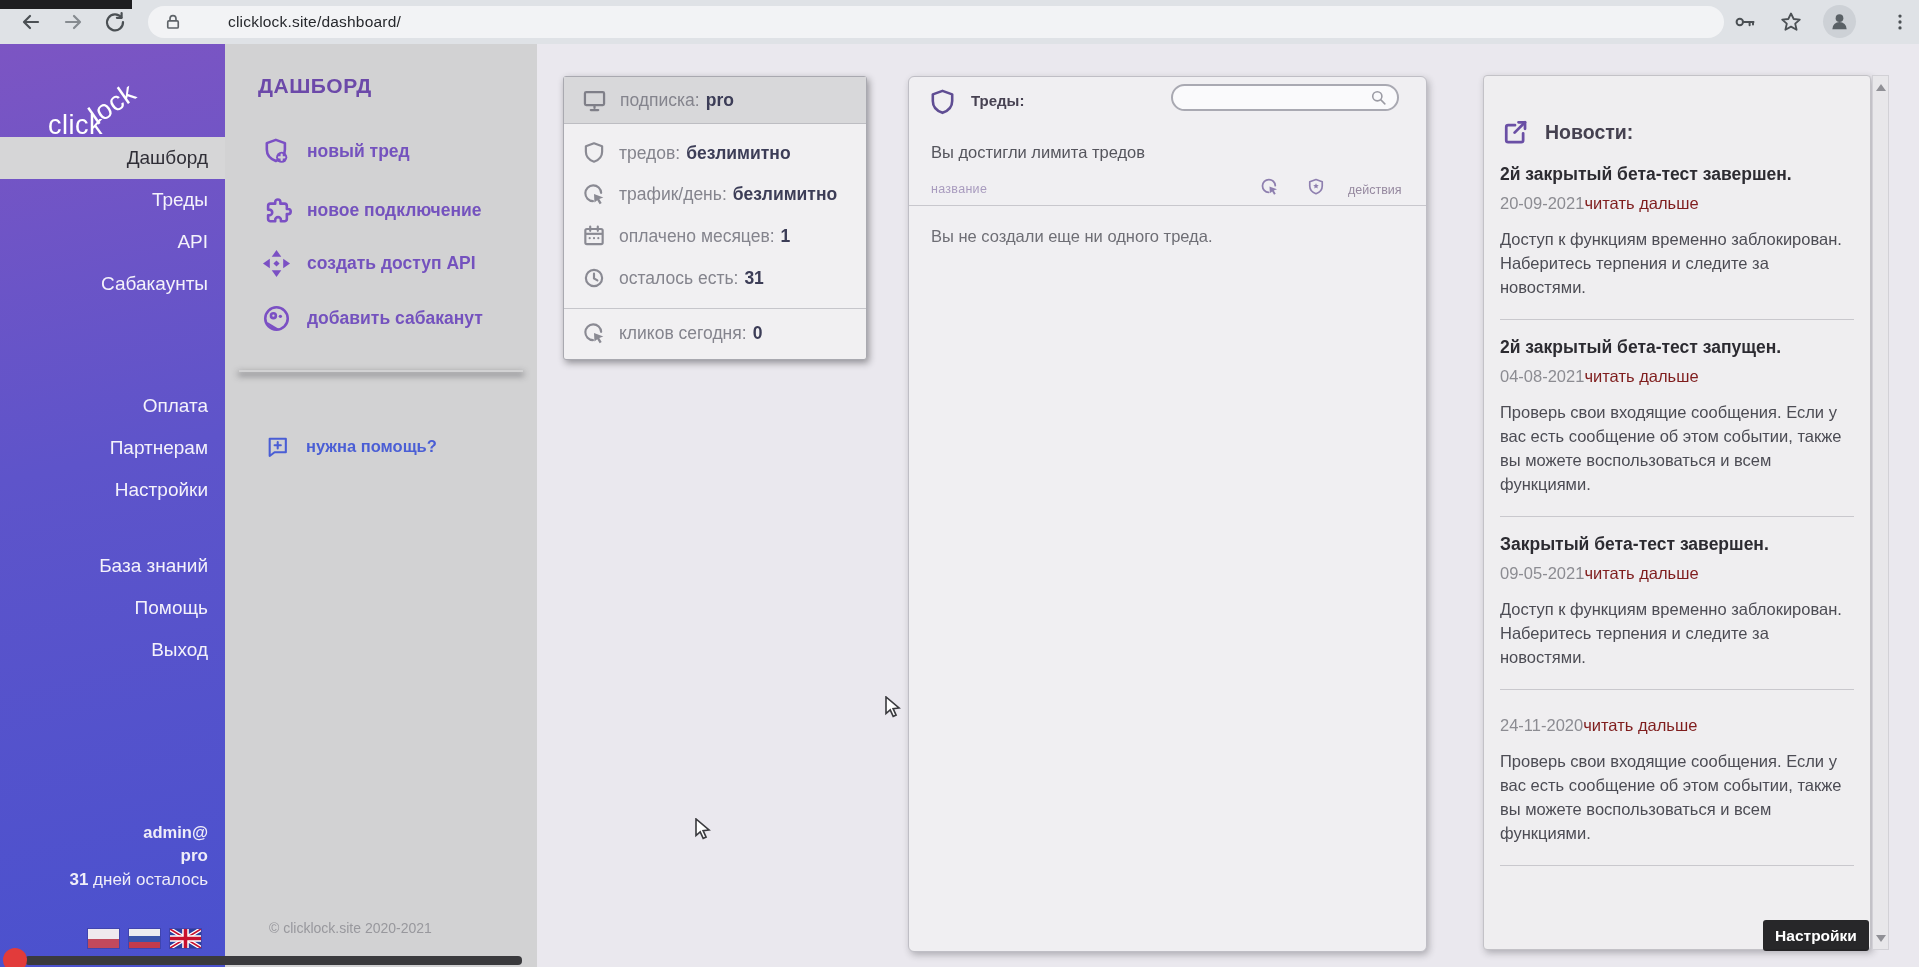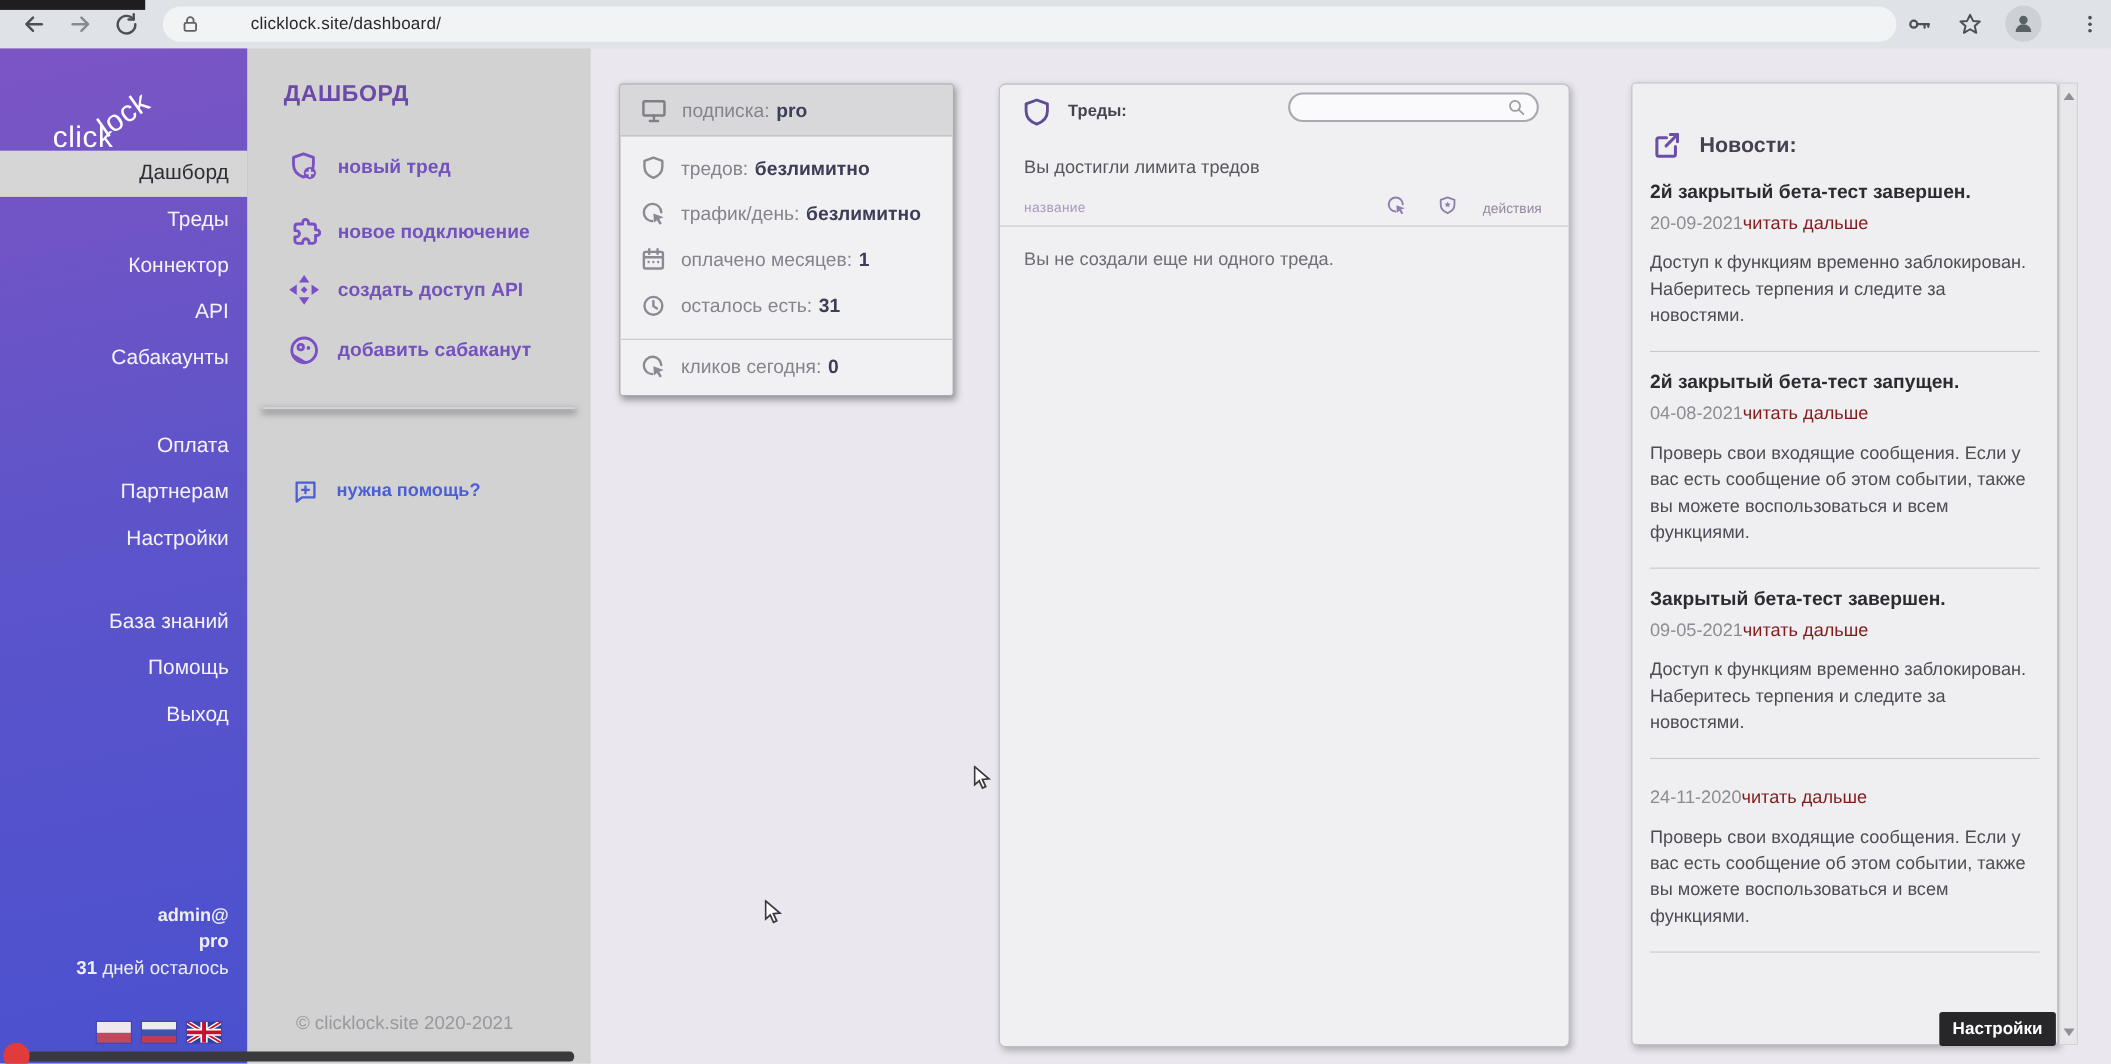--- a/index.html
+++ b/index.html
@@ -45,21 +45,21 @@
   .col2{position:absolute;left:225px;top:44px;width:312px;height:923px;background:#D2D2D3;}
   .col2 h1{position:absolute;left:33px;top:30px;margin:0;font-size:21px;color:#6C49A9;letter-spacing:.5px;}
   .action{position:absolute;left:36px;display:flex;align-items:center;gap:15px;height:34px;cursor:pointer;}
   .action svg{width:31px;height:31px;color:#7B50C4;flex:none;}
   .action span{font-size:17.5px;font-weight:bold;color:#7452BE;white-space:nowrap;}
   .a0{top:90px}.a1{top:149px}.a2{top:202px}.a3{top:257px}
   .shadow-div{position:absolute;left:14px;right:14px;top:326px;height:2px;box-shadow:0 3px 6px 1px rgba(50,50,55,.5);}
   .help{position:absolute;left:40px;top:390px;display:flex;align-items:center;gap:16px;cursor:pointer;}
   .help svg{width:25px;height:25px;color:#4A5ED5;flex:none;}
   .help span{font-size:16.5px;font-weight:bold;color:#4A5ED5;}
-  .copyright{position:absolute;left:44px;top:876px;font-size:17px;color:#98989D;}
+  .copyright{position:absolute;left:44px;top:876px;font-size:14px;color:#98989D;}
 
   
   .subcard{position:absolute;left:563px;top:76px;width:304px;height:284px;background:#F1F0F2;
            border:1px solid #A9A9B0;border-radius:3px;box-shadow:2px 3px 7px rgba(40,40,45,.45);box-sizing:border-box;}
   .subhead{position:absolute;left:0;top:0;right:0;height:46px;background:#D8D8DA;border-bottom:1px solid #BDBDC2;
            display:flex;align-items:center;gap:12px;padding-left:17px;}
   .subhead svg{width:27px;height:27px;color:#7F7F88;flex:none;}
   .sublbl{font-size:17.5px;color:#84848D;}
   .subval{font-size:17.5px;font-weight:bold;color:#3C3D57;margin-left:-6px;}
   .subrow{position:absolute;left:17px;display:flex;align-items:center;gap:12px;height:32px;}
@@ -155,21 +155,20 @@
         <circle cx="12" cy="12" r="1.8"></circle>
         <circle cx="12" cy="18.5" r="1.8"></circle>
       </svg>
   </div>
 
   <aside class="sidebar">
     <div class="logo"><span>click</span><span class="rot">lock</span></div>
     <ul class="nav nav-g1">
       <li class="active">Дашборд</li>
       <li>Треды</li>
-      <li>Коннектор</li>
       <li>API</li>
       <li>Сабакаунты</li>
     </ul>
     <ul class="nav nav-g2">
       <li>Оплата</li>
       <li>Партнерам</li>
       <li>Настройки</li>
     </ul>
     <ul class="nav nav-g3">
       <li>База знаний</li>

